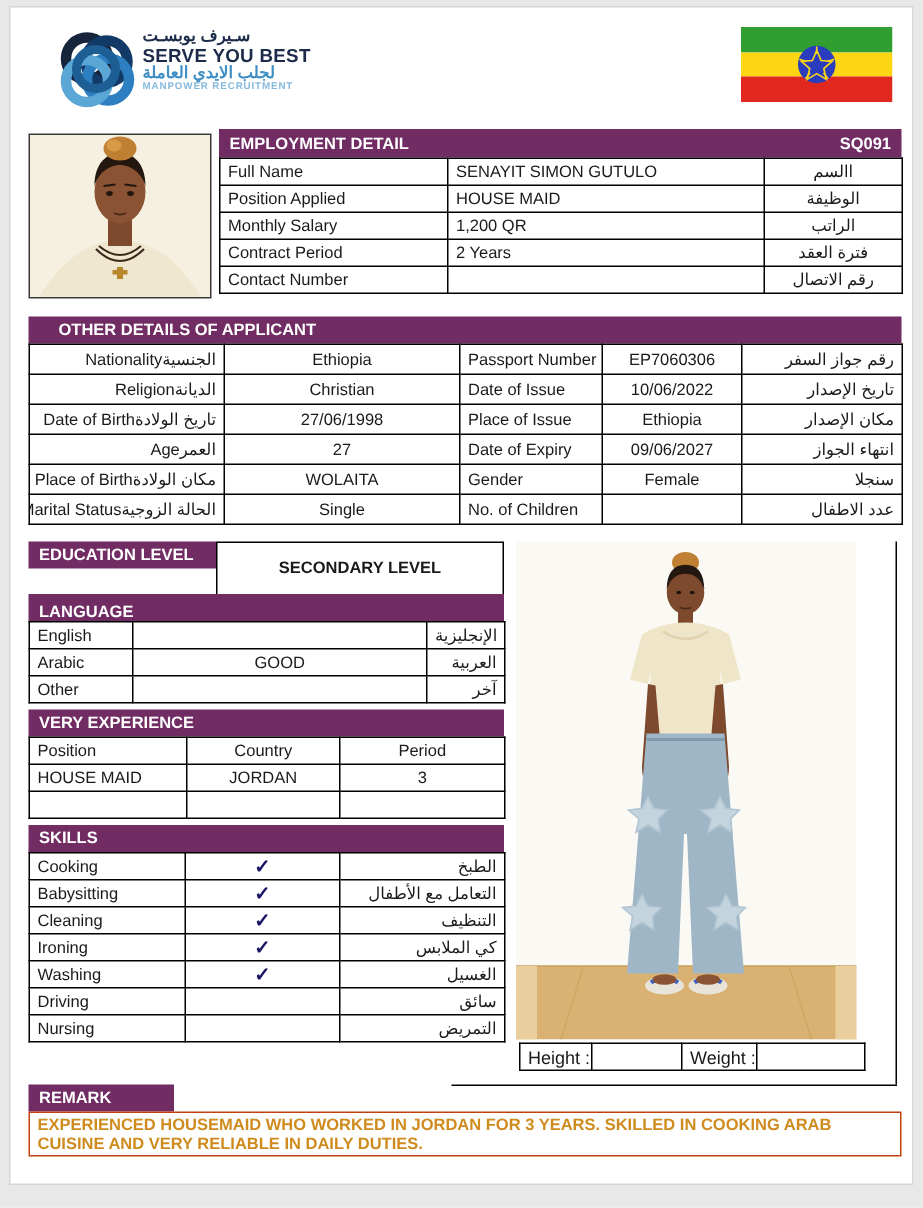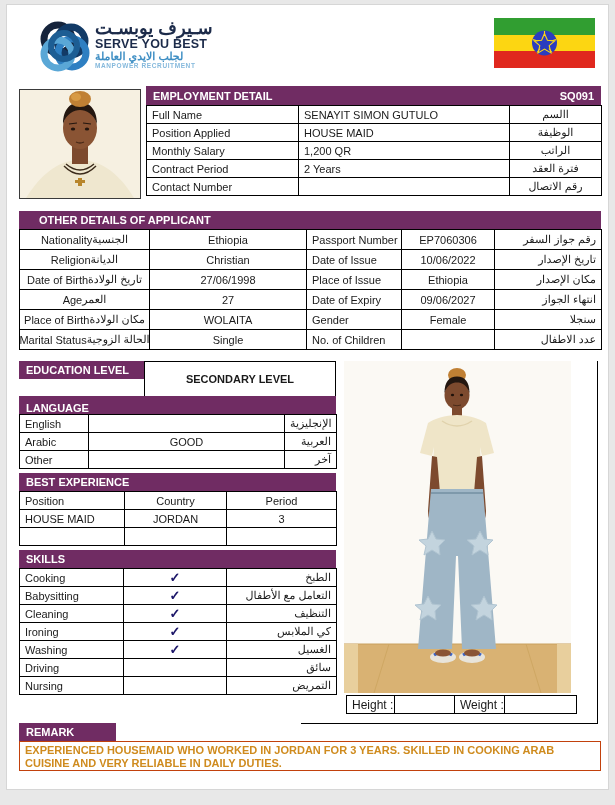--- a/index.html
+++ b/index.html
@@ -10,26 +10,26 @@
 
   
   .pbar { background:#702c63; color:#fff; font-weight:bold; font-size:11px;
           display:flex; align-items:center; justify-content:space-between; padding:0 7px; }
 
   
   table { border-collapse:collapse; table-layout:fixed; width:100%; font-size:11px; }
   td { border:1px solid #000; height:18px; padding:0 5px; overflow:hidden; white-space:nowrap; }
   .c  { text-align:center; }
   .r  { text-align:right;margin-left:24px; }
-  .lr { display:flex; justify-content:center; align-items:center; }
+  .lr { display:flex; justify-content:flex-end; align-items:center; }
   .check { color:#1b1568; font-weight:bold; font-size:13px; }
 
   
   .logo-text { line-height:1.05; }
-  .lt-ar1 { font-size:18px; font-weight:bold; color:#1c2b4a; }
+  .lt-ar1 { font-size:11px; font-weight:bold; color:#1c2b4a; }
   .lt-en  { font-size:12.5px; font-weight:bold; color:#1c2b4a; letter-spacing:.2px; }
   .lt-ar2 { font-size:11px; font-weight:bold; color:#3f8fc4; }
   .lt-sub { font-size:6.5px; font-weight:bold; color:#85b9dc; letter-spacing:.6px; }
 
   .photo-frame { border:1px solid #3a3a3a; }
 
   .edu-val { border:1px solid #000; font-weight:bold; font-size:11px;
              display:flex; align-items:center; justify-content:center; background:#fff; }
 
   .hw-table td { font-family:Liberation Sans, sans-serif; font-size:12px; }
@@ -258,21 +258,21 @@
         <tr>
           <td>Other</td>
           <td class="c"></td>
           <td class="r">آخر</td>
         </tr>
       </tbody>
         </table>
     </div>
 
     <div class="abs pbar" style="left:12px; top:468px; width:317px; height:18px;">
-      <span>BEST EXPERIENCE</span>
+      <span>VERY EXPERIENCE</span>
     </div>
     <div class="abs" style="left:12px; top:486px; width:317px;">
       <table>
         <colgroup>
             <col style="width:105px">
             <col style="width:102px">
             <col style="width:110px">
           </colgroup>
         <tbody>
             <tr>

